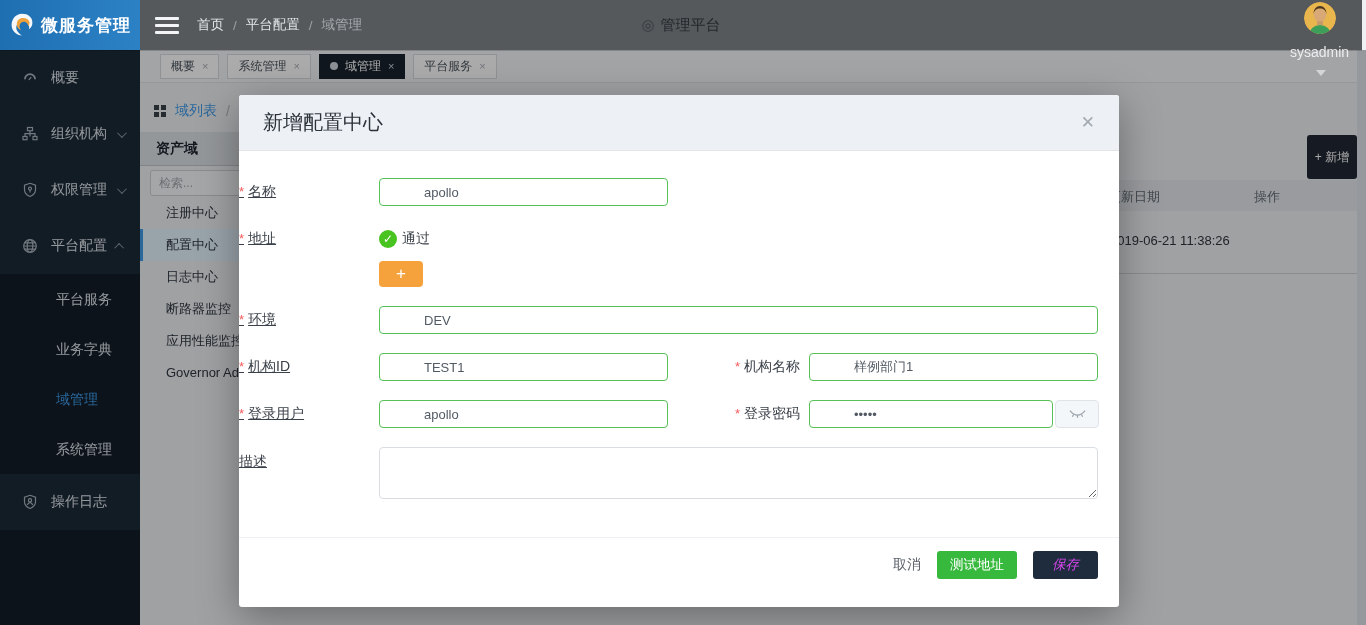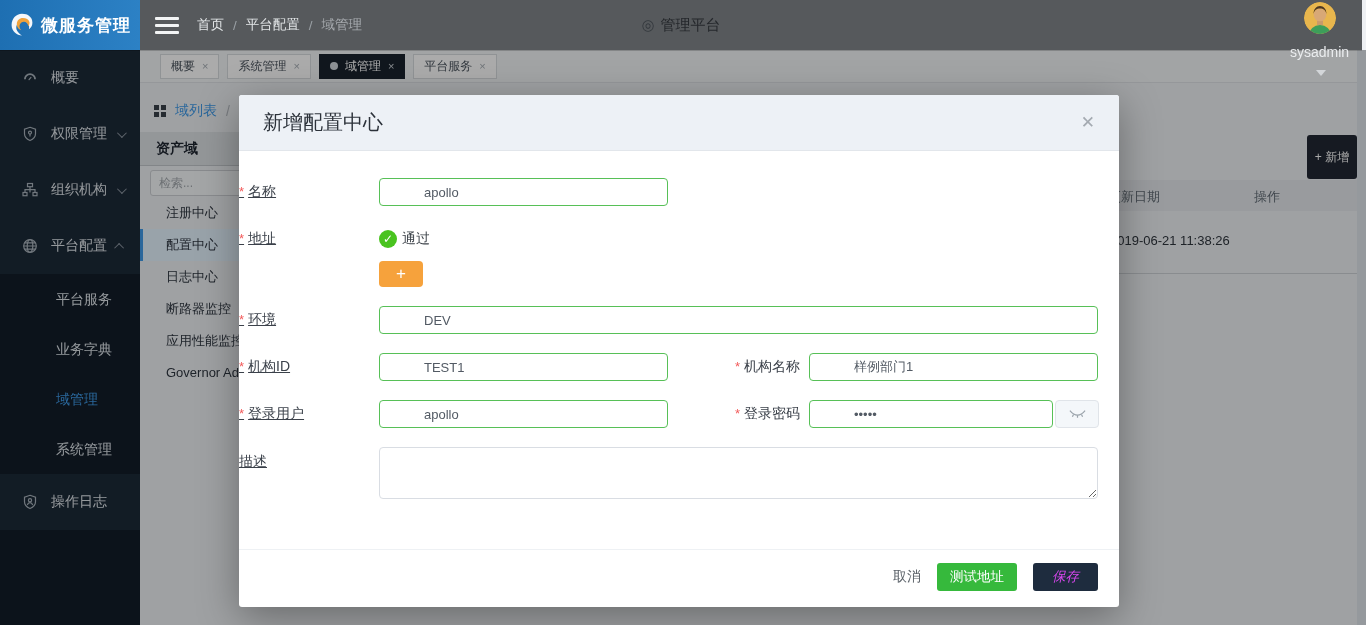--- a/index.html
+++ b/index.html
@@ -82,21 +82,21 @@
   .flabel2 { width:132px; text-align:right; font-size:14px; color:#3b414a; white-space:nowrap; }
   .req { color:#f25a5a; margin-right:4px; font-size:13px; }
   .fi { height:28px; border:1px solid #d9dde3; border-radius:4px; padding:0 10px; font-size:13px; color:#525a64; margin-left:9px; outline:none; background:#fff; }
   .fi.green { border-color:#57c057;padding-left:44px; }
   .w289 { width:289px; } .w300 { width:300px; } .w719 { width:719px; } .w244 { width:244px; }
   .chk { width:18px; height:18px; border-radius:50%; background:#49c31f; color:#fff; font-size:12px; line-height:18px; text-align:center; margin-left:9px; flex:none; }
   .pass-txt { margin-left:5px; font-size:14px; color:#3e444b; }
   .plus-btn { position:absolute; left:140px; top:166px; width:44px; height:26px; background:#f6a23c; border:none; border-radius:4px; color:#fff; font-size:17px; line-height:24px; text-align:center; cursor:pointer; }
   .addon { width:44px; height:28px; background:#f4f7fa; border:1px solid #e0e4e9; border-radius:4px; margin-left:2px; display:flex; align-items:center; justify-content:center; cursor:pointer; }
   .fta { width:719px; height:52px; border:1px solid #d9dde3; border-radius:4px; margin-left:9px; resize:both; font-family:inherit; font-size:13px; color:#525a64; padding:6px 10px; outline:none; }
-  .modal-foot { position:absolute; left:0; right:0; bottom:4px; height:54px; border-top:1px solid #eef1f4; display:flex; align-items:center; justify-content:flex-end; padding-right:21px; gap:16px; }
+  .modal-foot { position:absolute; left:0; right:0; bottom:16px; height:54px; border-top:1px solid #eef1f4; display:flex; align-items:center; justify-content:flex-end; padding-right:21px; gap:16px; }
   .btn-cancel { background:none; border:none; font-size:14px; color:#5a6168; cursor:pointer; }
   .btn-test { height:28px; padding:0 13px; background:#36b93c; color:#fff; font-size:13.5px; border:none; border-radius:3px; cursor:pointer; }
   .btn-save { height:28px; padding:0 19px; background:#1e2c3e; color:#d946ef; font-size:13.5px; border:none; border-radius:3px; cursor:pointer;font-style:italic; }
 </style>
 </head>
 <body>
 
 <div class="header">
   <div class="logo">
     <svg width="26" height="26" viewBox="0 0 30 30">
@@ -156,35 +156,35 @@
   <div class="side-top">
     <div class="s-item">
       <svg width="16" height="16" viewBox="0 0 16 16">
         <path d="M8 3.2a6 6 0 0 0-6 6h1.8A4.2 4.2 0 0 1 8 5a4.2 4.2 0 0 1 4.2 4.2H14a6 6 0 0 0-6-6z" fill="#a9b3bc"></path>
         <rect x="7.4" y="6.4" width="1.2" height="4.2" rx=".6" fill="#a9b3bc" transform="rotate(40 8 8.5)"></rect>
       </svg>
       <span>概要</span>
     </div>
     <div class="s-item">
       <svg width="16" height="16" viewBox="0 0 16 16" fill="none" stroke="#a9b3bc" stroke-width="1.2">
-        <path d="M8 1.3l5.5 1.9v4.6c0 3.6-2.8 5.6-5.5 6.7-2.7-1.1-5.5-3.1-5.5-6.7V3.2z"></path>
-        <circle cx="8" cy="6.6" r="1.5"></circle>
-          <path d="M8 8.1v2.3"></path>
-      </svg>
-      <span>权限管理</span>
-      <span class="chev down"></span>
-    </div>
-    <div class="s-item">
-      <svg width="16" height="16" viewBox="0 0 16 16" fill="none" stroke="#a9b3bc" stroke-width="1.2">
         <rect x="5.5" y="1.5" width="5" height="3.2"></rect>
           <rect x="1" y="10.5" width="4" height="3.2"></rect>
           <rect x="11" y="10.5" width="4" height="3.2"></rect>
         <path d="M8 4.7v3M3 10.5V7.7h10v2.8M8 7.7v2.8"></path>
       </svg>
       <span>组织机构</span>
+      <span class="chev down"></span>
+    </div>
+    <div class="s-item">
+      <svg width="16" height="16" viewBox="0 0 16 16" fill="none" stroke="#a9b3bc" stroke-width="1.2">
+        <path d="M8 1.3l5.5 1.9v4.6c0 3.6-2.8 5.6-5.5 6.7-2.7-1.1-5.5-3.1-5.5-6.7V3.2z"></path>
+        <circle cx="8" cy="6.6" r="1.5"></circle>
+          <path d="M8 8.1v2.3"></path>
+      </svg>
+      <span>权限管理</span>
       <span class="chev down"></span>
     </div>
     <div class="s-item">
       <svg width="16" height="16" viewBox="0 0 16 16" fill="none" stroke="#a9b3bc" stroke-width="1.2">
         <circle cx="8" cy="8" r="6.3"></circle>
           <ellipse cx="8" cy="8" rx="2.8" ry="6.3"></ellipse>
           <path d="M1.7 8h12.6M2.6 4.8h10.8M2.6 11.2h10.8"></path>
       </svg>
       <span>平台配置</span>
       <span class="chev up"></span>

